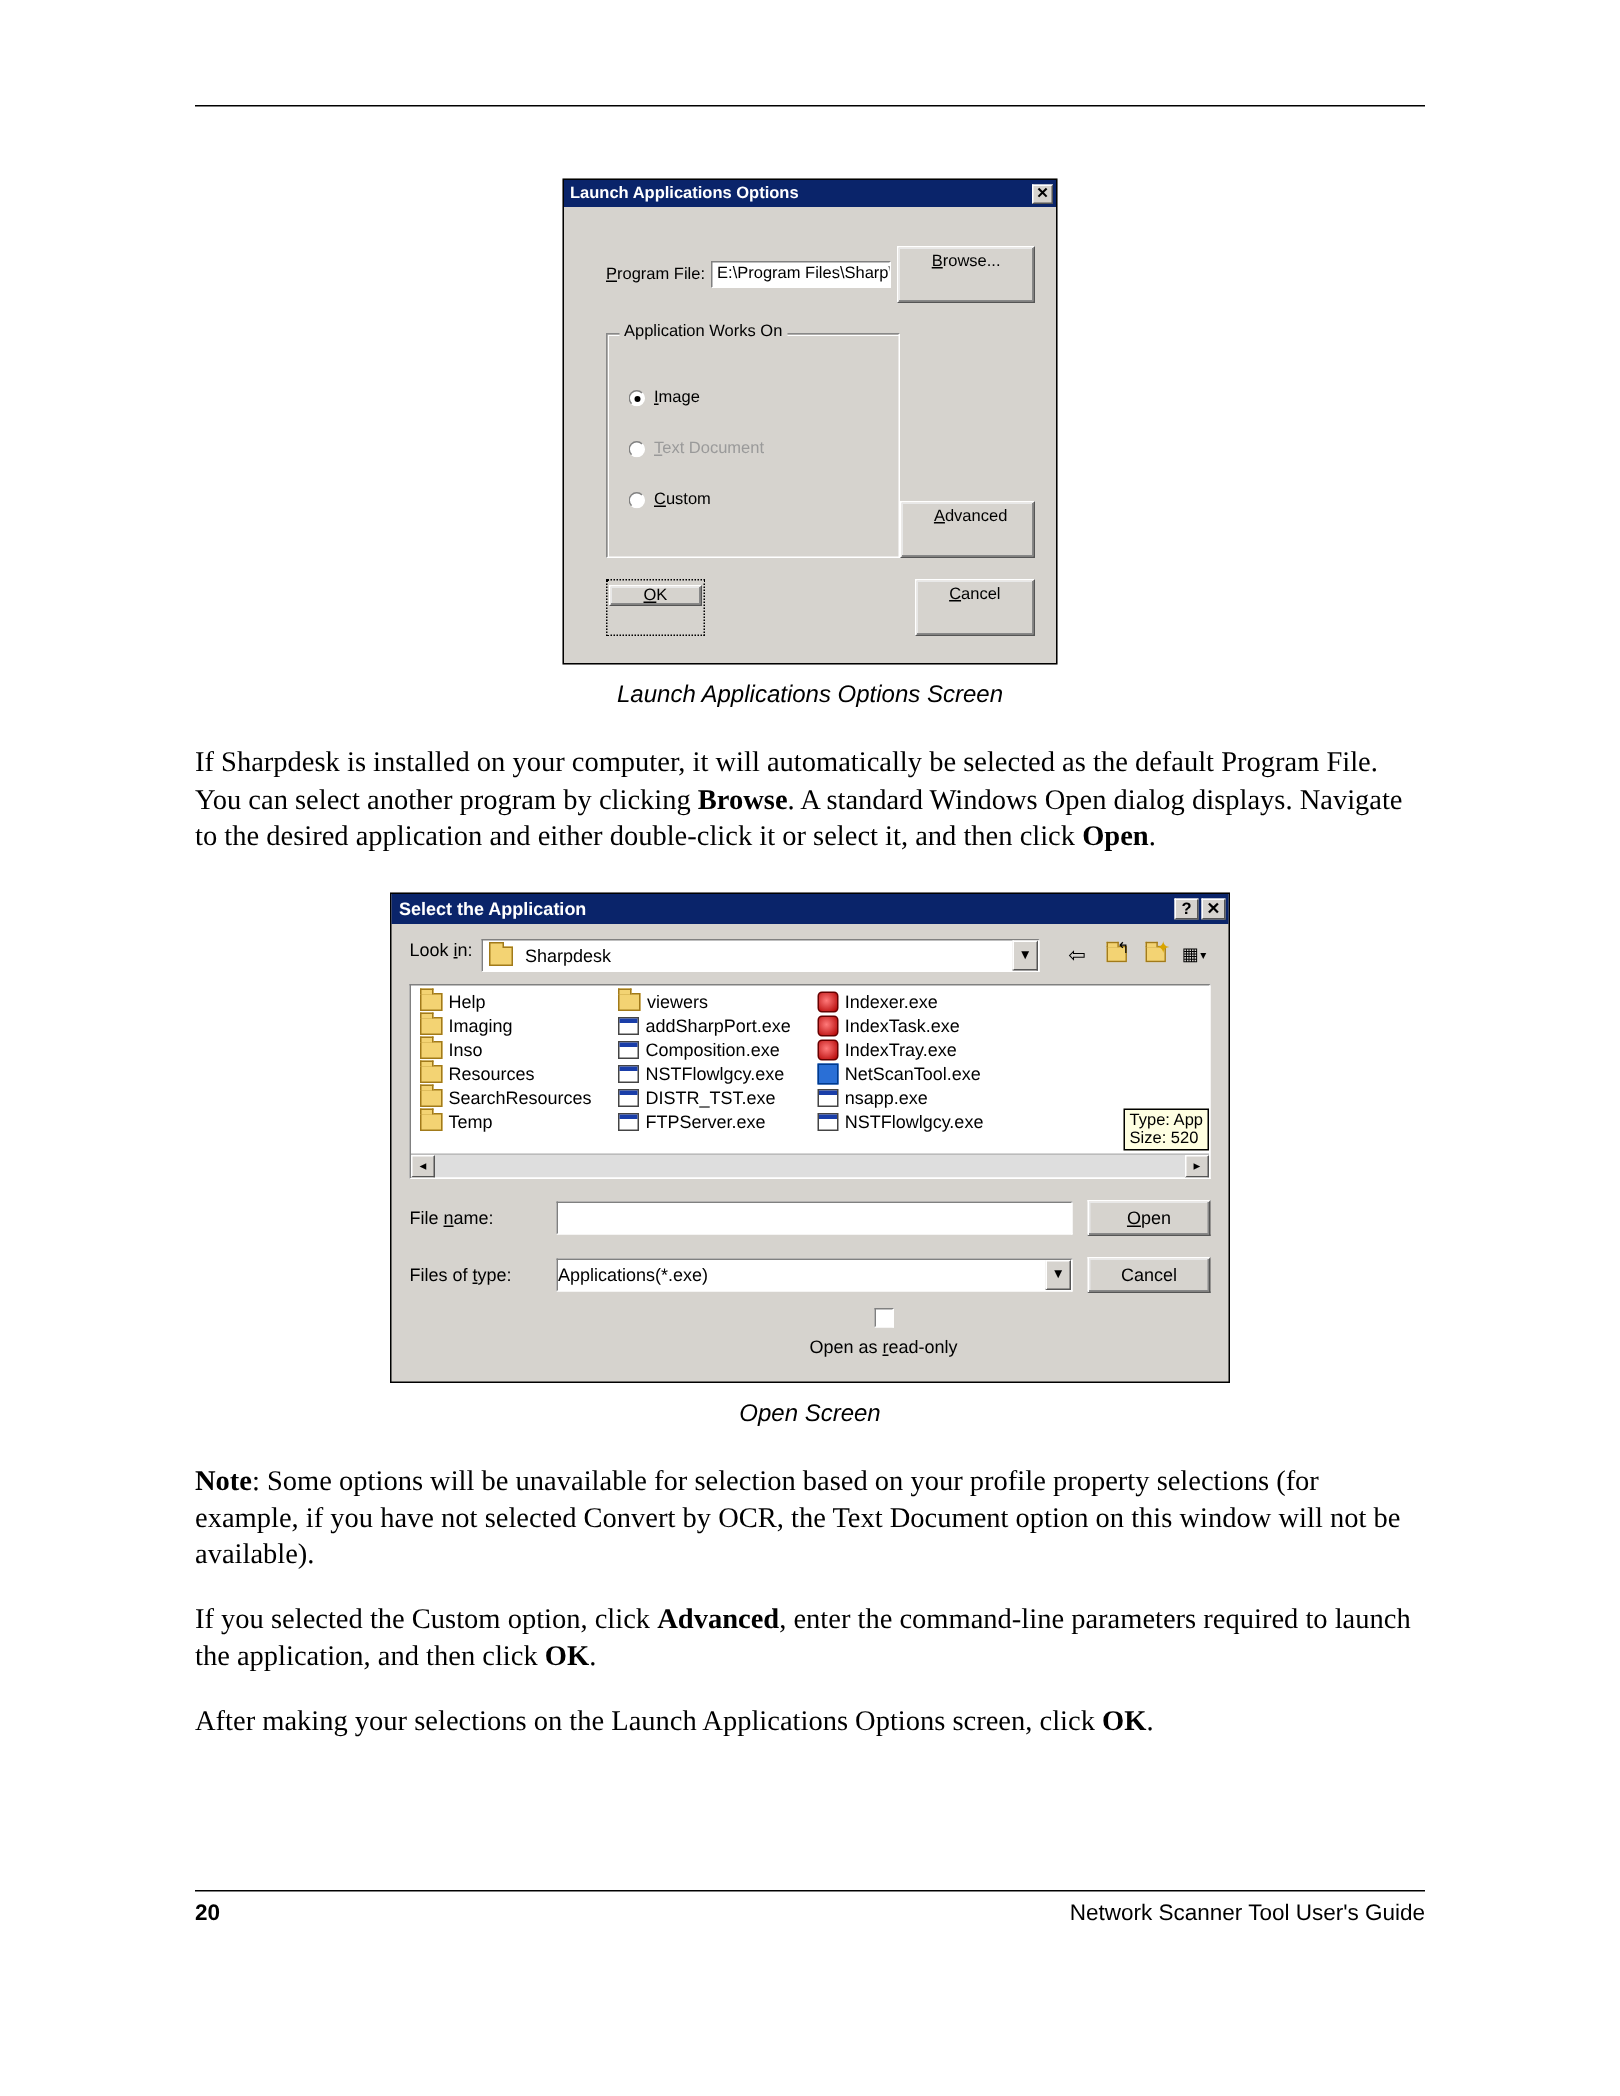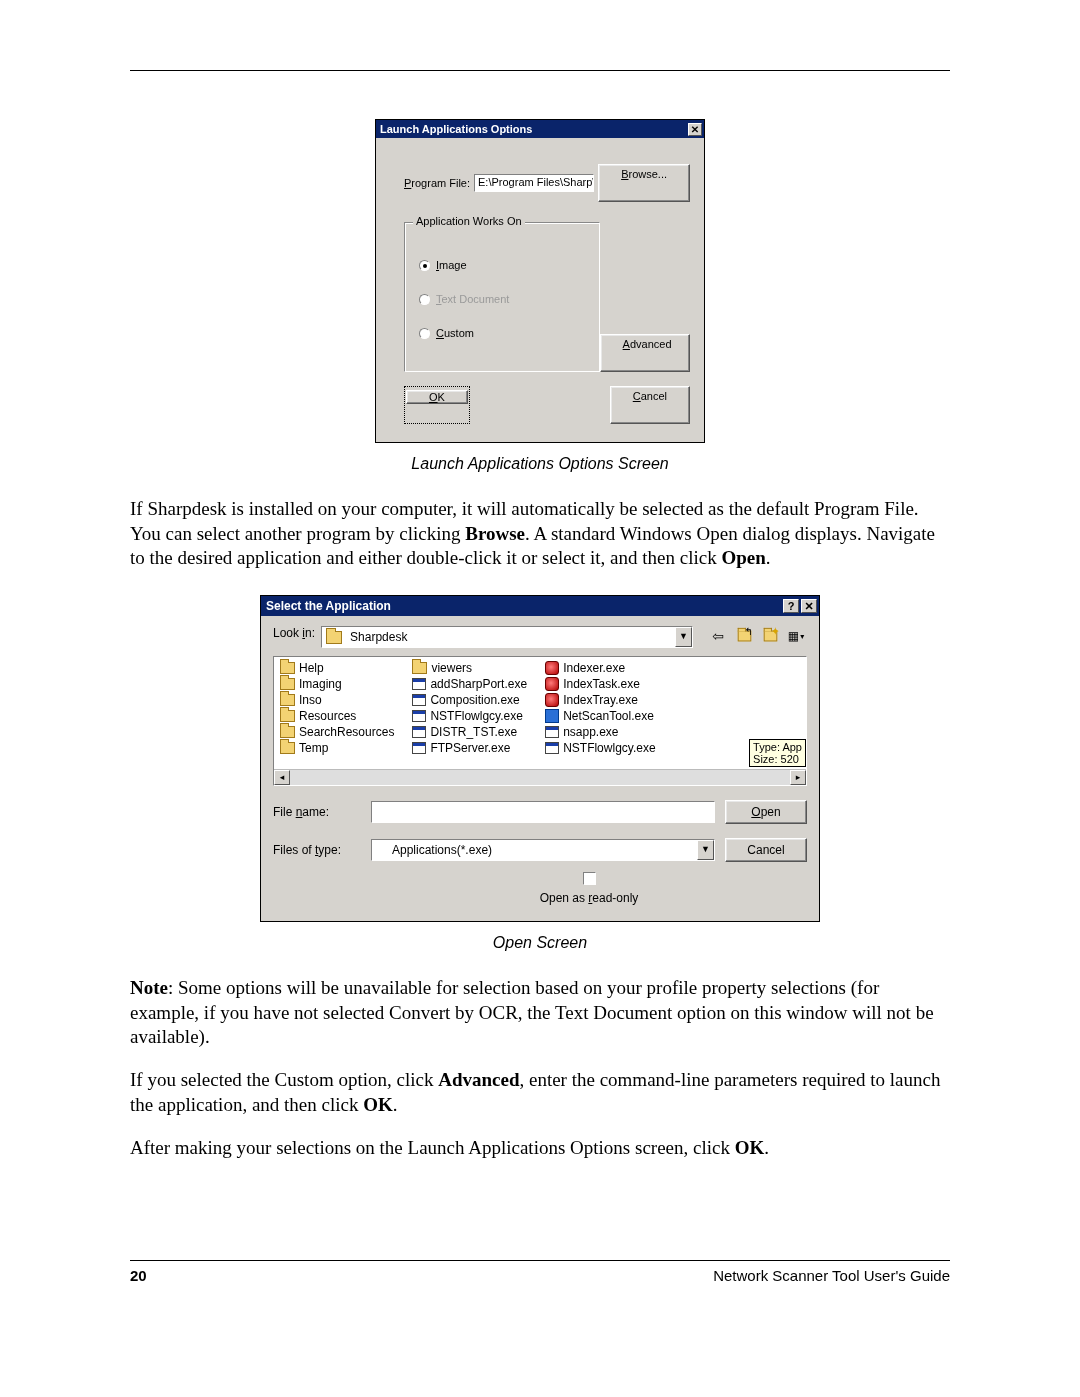--- a/index.html
+++ b/index.html
@@ -279,21 +279,21 @@
     flex: 1; height: 22px; background: #fff;
     border: 1px solid #808080;
     border-right-color: #fff; border-bottom-color: #fff;
     padding: 2px 4px;
   }
   .dlg2 .combo2 {
     flex: 1; height: 22px; background: #fff;
     border: 1px solid #808080;
     border-right-color: #fff; border-bottom-color: #fff;
     display: flex; justify-content: space-between; align-items: center;
-    padding-left: 20px;
+    padding-left: 0;
   }
   .dlg2 .combo2 .dd {
     width: 17px; height: 20px; background: #d6d3ce;
     border: 1px solid #fff; border-right-color: #555; border-bottom-color: #555;
     text-align: center; line-height: 17px; font-size: 9px;
   }
   .dlg2 .sidebtn {
     width: 82px; height: 24px;
     background: #d6d3ce;
     border: 1px solid #fff; border-right-color: #555; border-bottom-color: #555;

